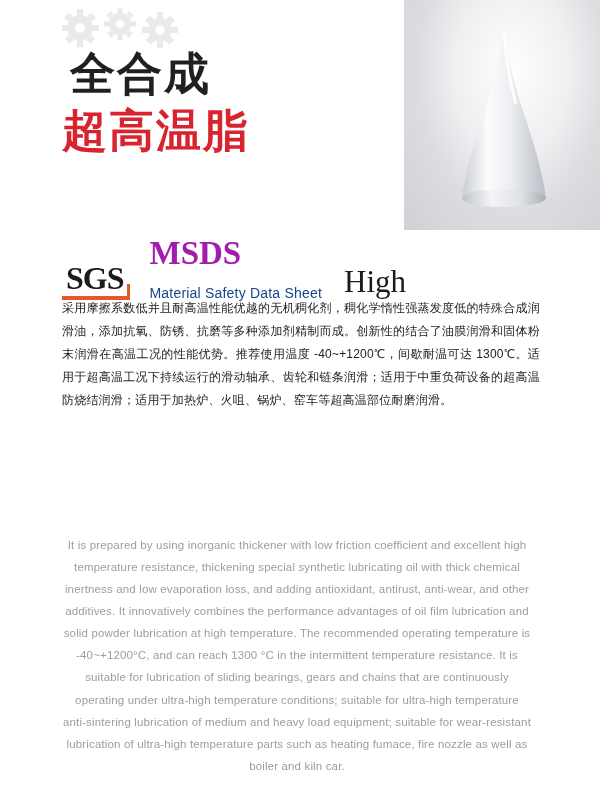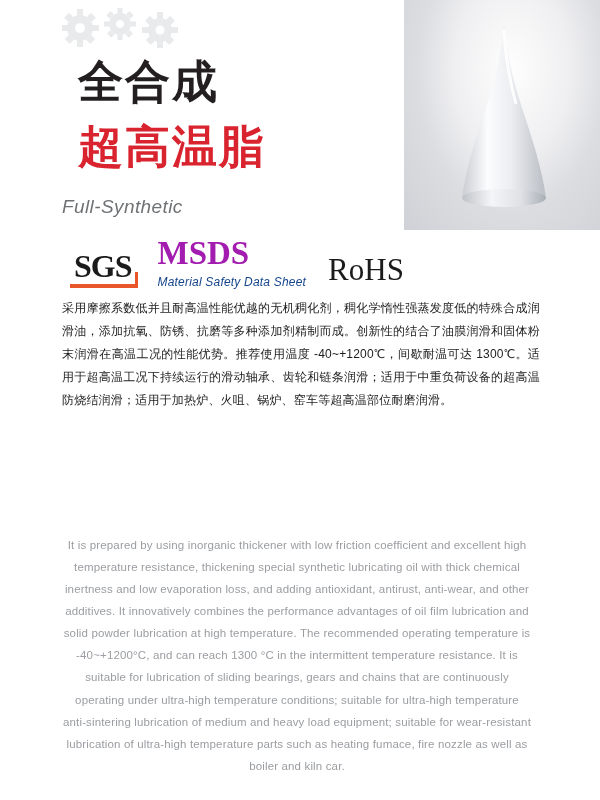--- a/index.html
+++ b/index.html
@@ -54,44 +54,44 @@
     left: 62px;
     top: 42px;
     width: 380px;
   }
   .title-cn-1 {
     font-size: 45px;
     font-weight: bold;
     color: #231f20;
     letter-spacing: 2px;
     line-height: 1.08;
-    margin: 16px;
+    margin: 8px;
   }
   .title-cn-2 {
     font-size: 45px;
     font-weight: bold;
     color: #d9232e;
     letter-spacing: 2px;
     line-height: 1.08;
-    margin: 2px 0 0 16px;
+    margin: 2px 0 0 0;
   }
   .subtitle-en {
     margin-top: 22px;
     font-size: 19px;
     font-style: italic;
     color: #6f7275;
     line-height: 1.45;
     letter-spacing: 0.4px;
   }
   .subtitle-en div { white-space: nowrap; }
 
   
   .certs {
     position: absolute;
-    left: 70px;
+    left: 62px;
     top: 237px;
     display: flex;
     align-items: flex-end;
     gap: 22px;
   }
   .sgs {
     position: relative;
     padding: 0 4px 6px 4px;
   }
   .sgs-text {
@@ -122,26 +122,25 @@
     line-height: 1;
   }
   .msds-main {
     font-family: "Liberation Serif", serif;
     font-weight: bold;
     font-size: 33px;
     color: #a21caf;
     letter-spacing: 0px;
   }
   .msds-sub {
-    font-size: 12px;
+    font-size: 14px;
     color: #16458c;
     letter-spacing: 0.2px;
-    margin-top: 6px;
+    margin-top: 16px;
     font-family: "Liberation Sans", sans-serif;
-    font-style: italic;
   }
   .rohs {
     font-family: "Liberation Serif", serif;
     font-size: 31px;
     color: #1b1b1b;
     line-height: 1;
     padding-bottom: 3px;
   }
 
   
@@ -240,31 +239,30 @@
     <path d="M48 2 C50 26 56 56 66 86 C76 116 86 146 90 176 L6 176 C10 146 20 116 30 86 C40 56 46 26 48 2 Z" fill="url(#gcone)"></path>
     <ellipse cx="48" cy="176" rx="42" ry="9" fill="url(#gbase)"></ellipse>
     <path d="M48 8 C49 30 53 56 60 82" stroke="#ffffff" stroke-width="3" fill="none" opacity="0.85"></path>
   </svg>
 </div>
 
 <div class="title-block">
   <h1 class="title-cn-1">全合成</h1>
   <h1 class="title-cn-2">超高温脂</h1>
   <div class="subtitle-en">
-    <div>Full-Synthetic</div>
   </div>
 </div>
 
 <div class="certs">
   <div class="sgs">
     <div class="sgs-text">SGS</div>
     <div class="sgs-underline"></div>
     <div class="sgs-tick"></div>
   </div>
   <div class="msds">
     <div class="msds-main">MSDS</div>
     <div class="msds-sub">Material Safety Data Sheet</div>
   </div>
-  <div class="rohs">RoHS</div>
+  <div class="rohs">High</div>
 </div>
 
 <div class="desc-cn">采用摩擦系数低并且耐高温性能优越的无机稠化剂，稠化学惰性强蒸发度低的特殊合成润滑油，添加抗氧、防锈、抗磨等多种添加剂精制而成。创新性的结合了油膜润滑和固体粉末润滑在高温工况的性能优势。推荐使用温度 -40~+1200℃，间歇耐温可达 1300℃。适用于超高温工况下持续运行的滑动轴承、齿轮和链条润滑；适用于中重负荷设备的超高温防烧结润滑；适用于加热炉、火咀、锅炉、窑车等超高温部位耐磨润滑。</div>
 <div class="desc-en">It is prepared by using inorganic thickener with low friction coefficient and excellent high temperature resistance, thickening special synthetic lubricating oil with thick chemical inertness and low evaporation loss, and adding antioxidant, antirust, anti-wear, and other additives. It innovatively combines the performance advantages of oil film lubrication and solid powder lubrication at high temperature. The recommended operating temperature is -40~+1200°C, and can reach 1300 °C in the intermittent temperature resistance. It is suitable for lubrication of sliding bearings, gears and chains that are continuously operating under ultra-high temperature conditions; suitable for ultra-high temperature anti-sintering lubrication of medium and heavy load equipment; suitable for wear-resistant lubrication of ultra-high temperature parts such as heating fumace, fire nozzle as well as boiler and kiln car.</div>
 
 </body></html>

